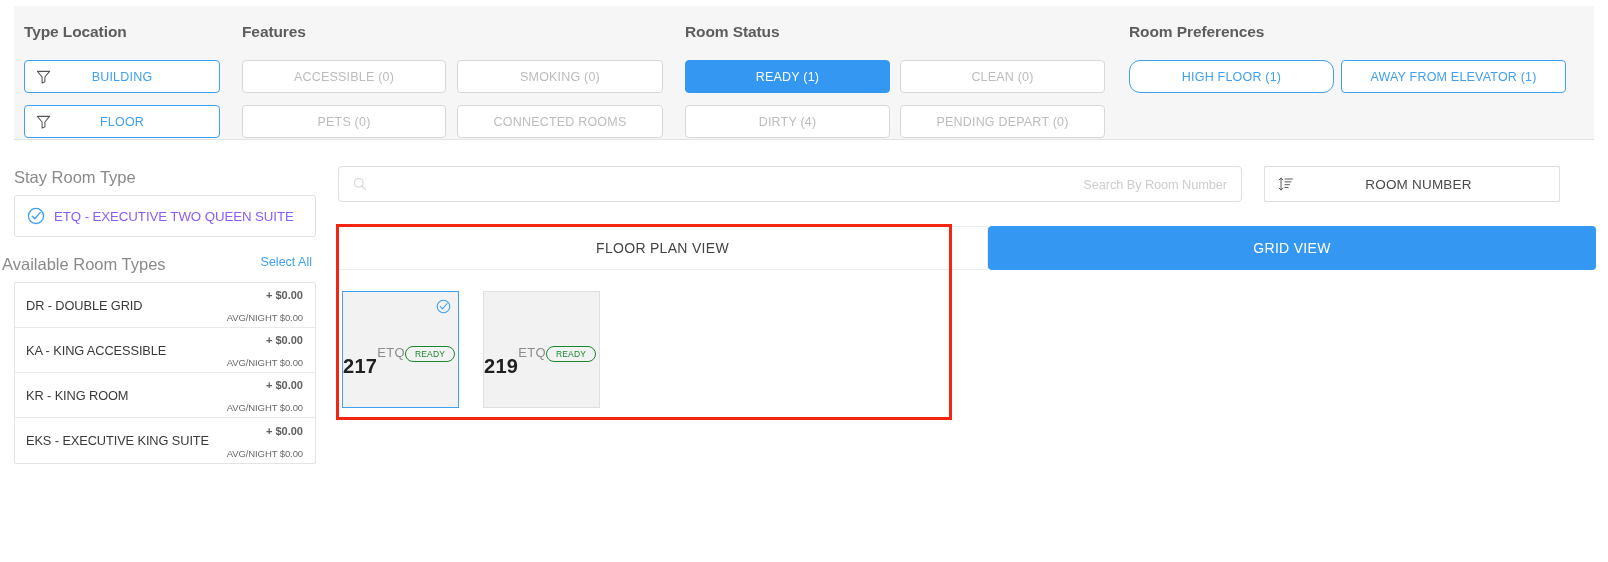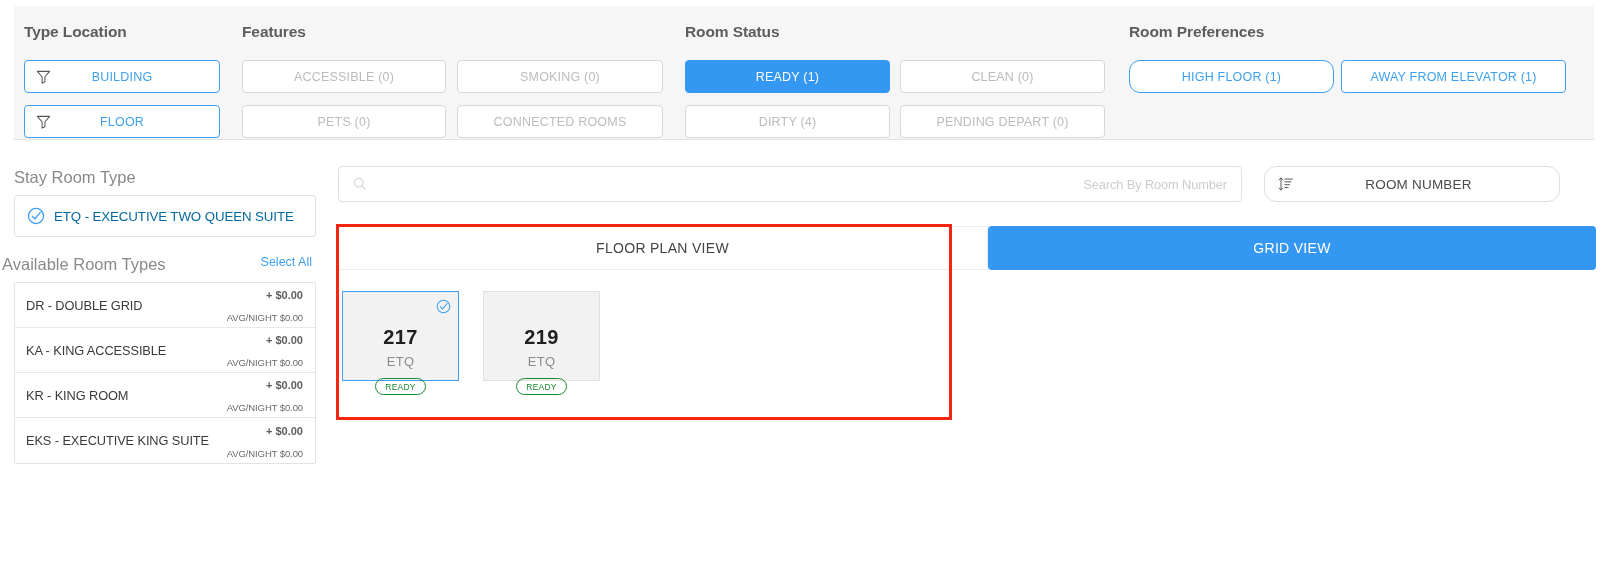--- a/index.html
+++ b/index.html
@@ -113,21 +113,21 @@
     border-radius: 3px;
     height: 42px;
     display: flex;
     align-items: center;
     padding-left: 12px;
     background: #fff;
   }
   .stay-check { width: 18px; height: 18px; margin-right: 9px; flex: none; }
   .stay-label {
     font-size: 13.3px;
-    color: #0369a1;
+    color: #8b5cf6;
     letter-spacing: -0.1px;
   }
 
   .avail-head {
     display: flex;
     align-items: flex-start;
     justify-content: space-between;
     padding: 18px 18px 8px 2px;
   }
   .avail-title { font-size: 16.5px; color: #8a8a8a; }
@@ -193,21 +193,21 @@
     padding-right: 14px;
     letter-spacing: -0.1px;
   }
   .search-input::placeholder { color: #cdcdcd; }
 
   .sort-box {
     position: absolute;
     left: 926px; top: 0;
     width: 296px; height: 36px;
     border: 1px solid #dcdfe3;
-    border-radius: 12px;
+    border-radius: 1px;
     background: #fff;
     display: flex;
     align-items: center;
     cursor: pointer;
   }
   .sort-icon { margin-left: 13px; width: 16px; height: 16px; flex: none; }
   .sort-label {
     flex: 1;
     text-align: center;
     font-size: 13.5px;
@@ -253,25 +253,25 @@
   
   .room-grid {
     position: absolute;
     left: 342px;
     top: 291px;
     display: flex;
     gap: 24px;
   }
   .room-card {
     width: 117px;
-    height: 90px;
+    height: 117px;
     background: #f2f2f2;
     border: 1px solid #e0e0e0;
     display: flex;
-    flex-direction: column;
+    flex-direction: row;
     align-items: center;
     position: relative;
     cursor: pointer;
   }
   .room-card.selected {
     border: 1px solid #3fa0f0;
     background: #f2f2f2;
   }
   .card-check {
     position: absolute;

